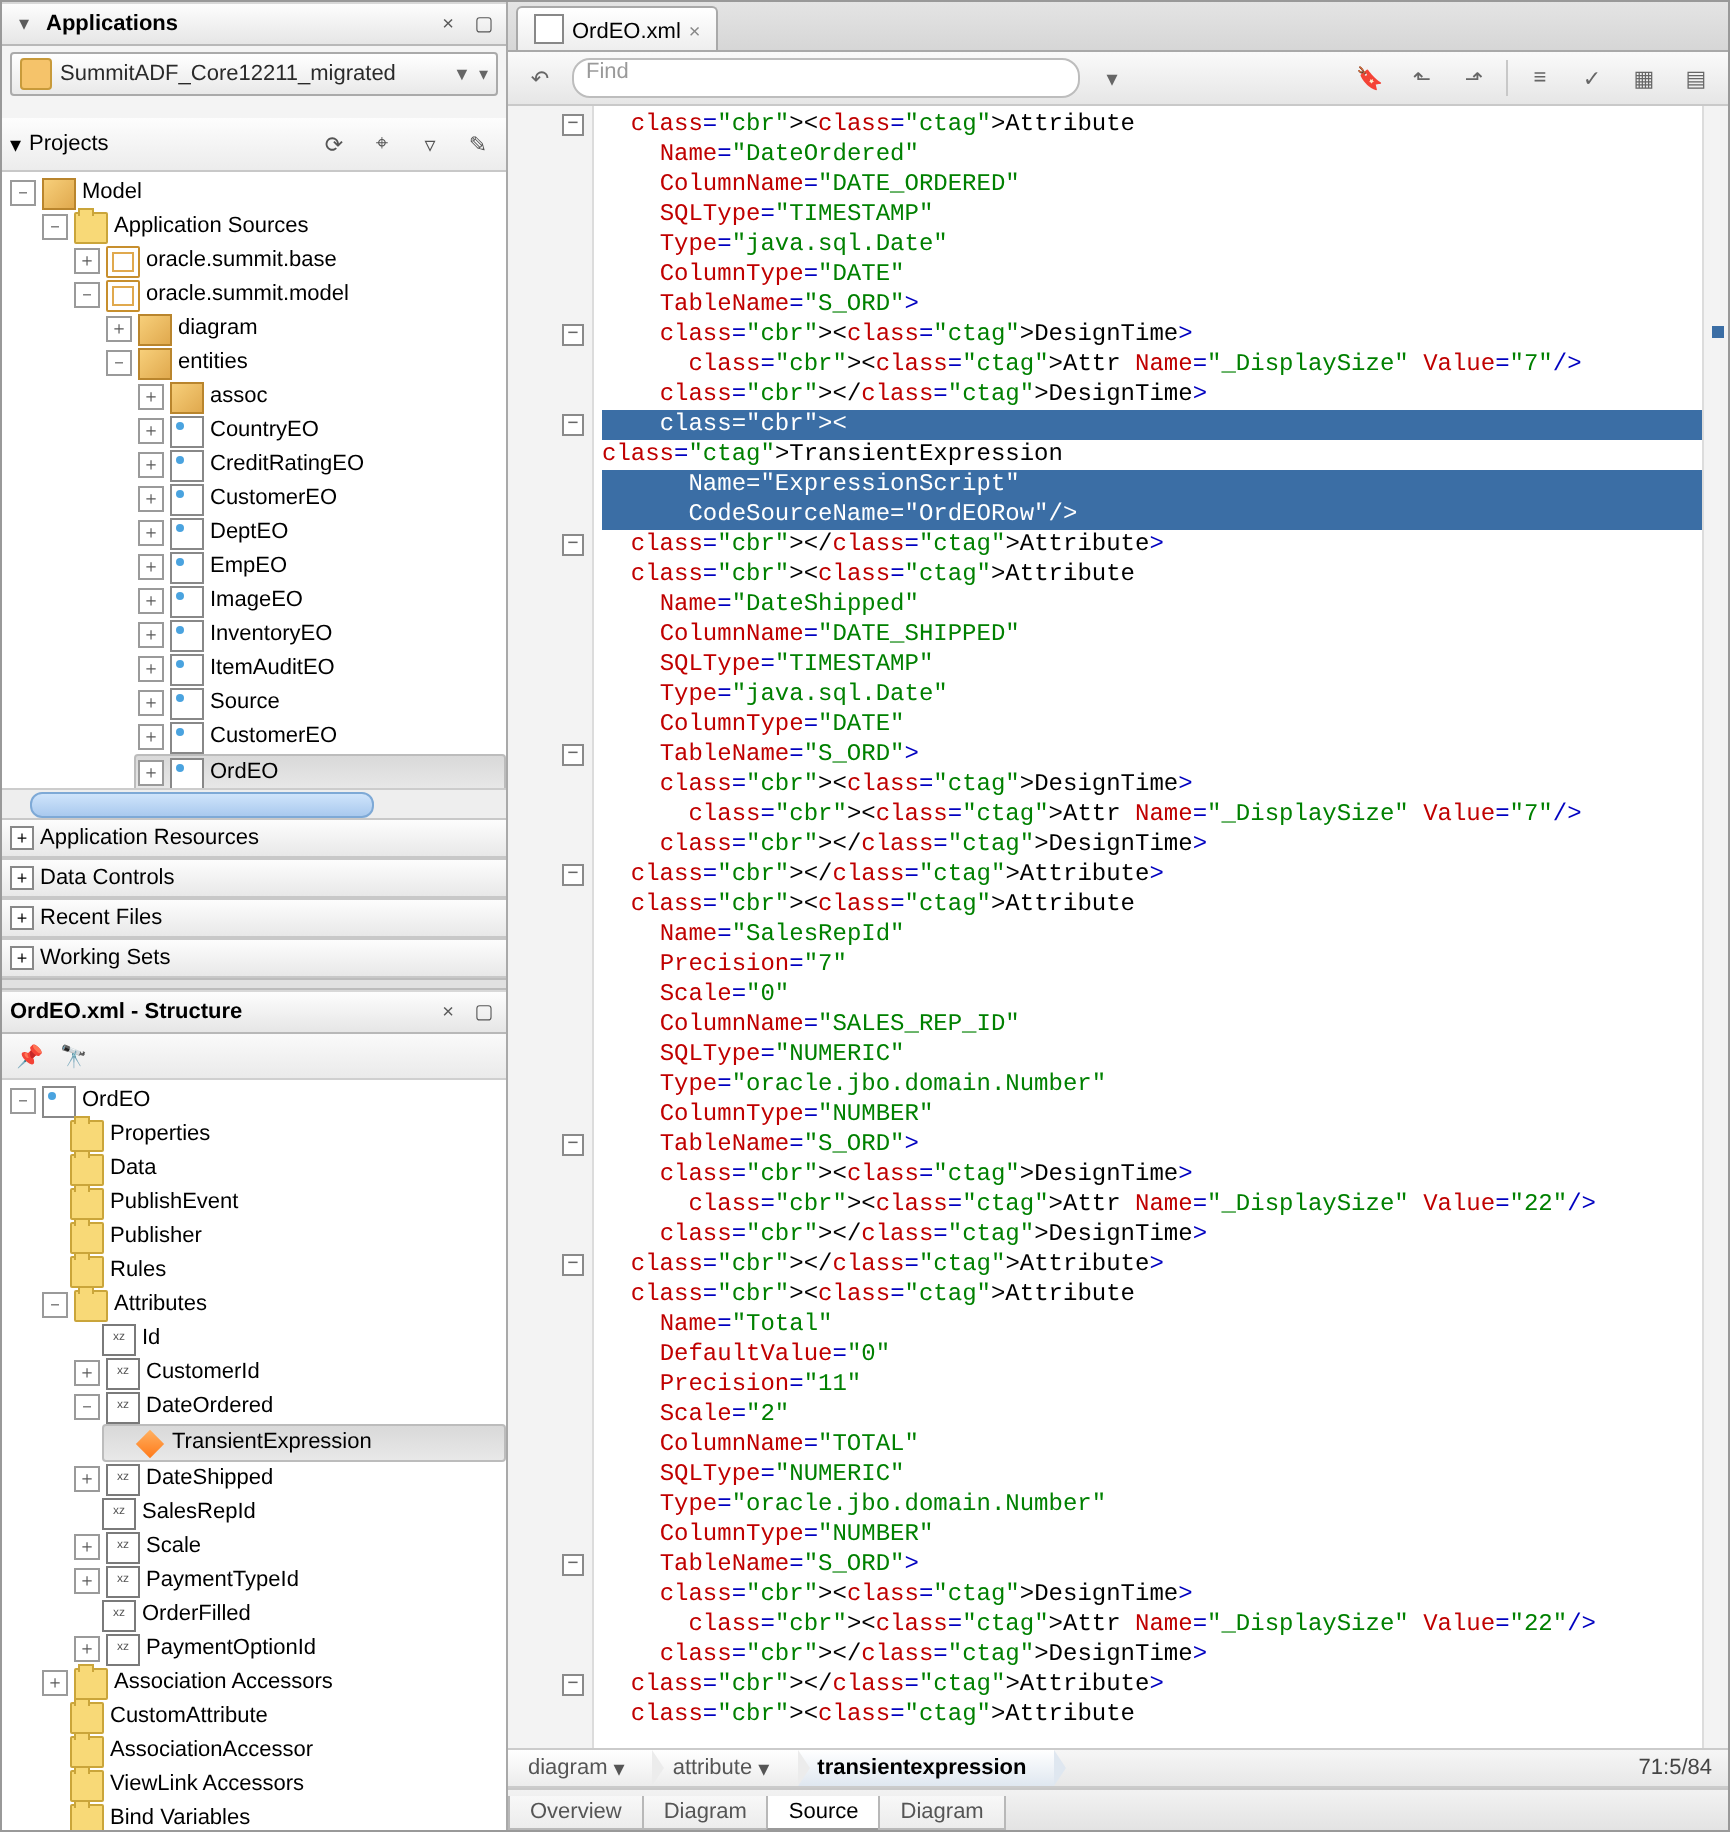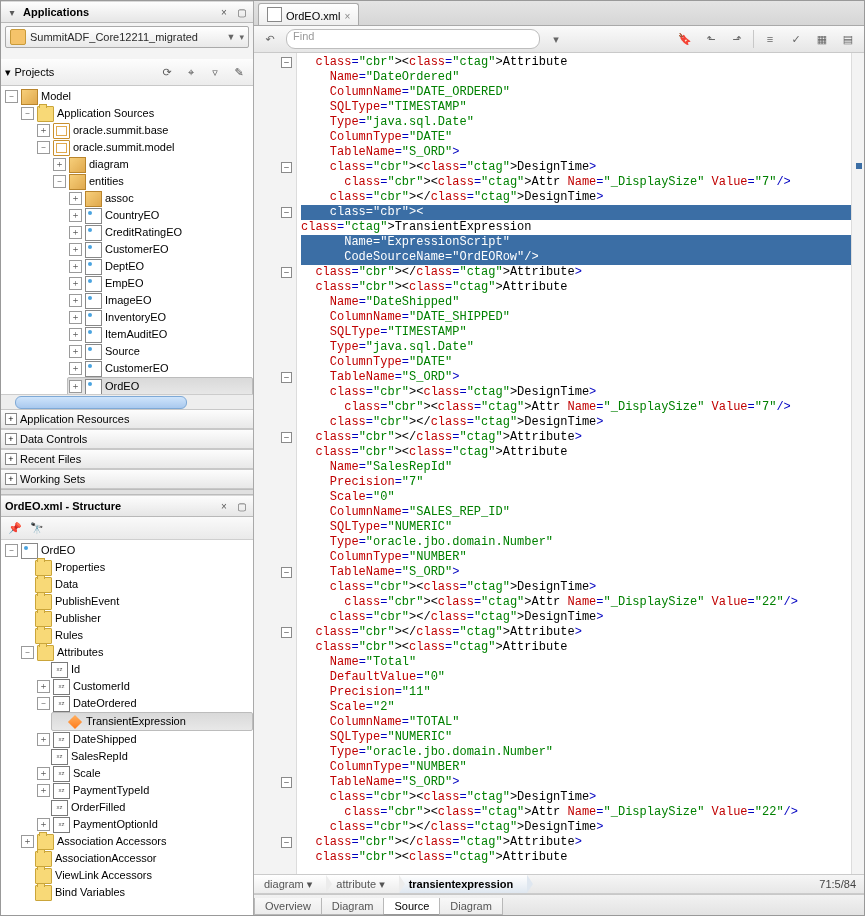--- a/index.html
+++ b/index.html
@@ -403,20 +403,27 @@
                         <span>PaymentOptionId</span>
                       </div>
                     </li>
                   </ul>
                 </li>
                 <li>
                   <div class="node">
                     <span class="twist">＋</span>
                     <span class="nico folder"></span>
                     <span>Association Accessors</span>
+                  </div>
+                </li>
+                <li>
+                  <div class="node">
+                    <span class="twist blank"></span>
+                    <span class="nico folder"></span>
+                    <span>CustomAttribute</span>
                   </div>
                 </li>
                 <li>
                   <div class="node">
                     <span class="twist blank"></span>
                     <span class="nico folder"></span>
                     <span>AssociationAccessor</span>
                   </div>
                 </li>
                 <li>

